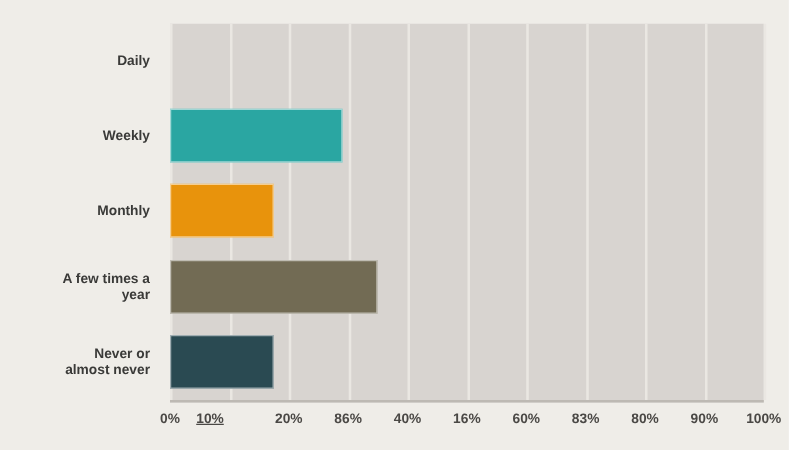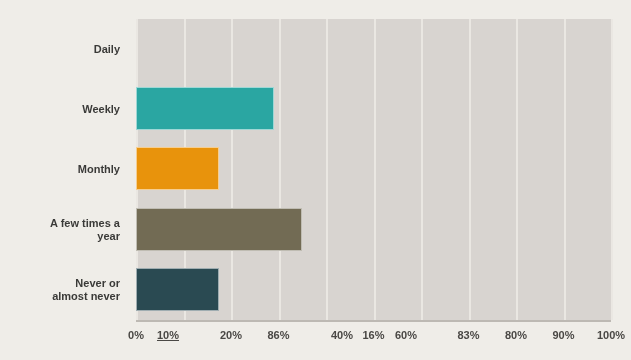--- a/index.html
+++ b/index.html
@@ -154,22 +154,22 @@
 year</div>
       <div class="ylabel" style="color: rgb(58, 58, 56); top: 257.9px;">Never or
 almost never</div>
     </div>
 
   <div id="x-axis-labels">
       <div class="xtick" style="left: 0px; color: rgb(74, 72, 69);">0%</div>
       <div class="xtick" style="left: 32px; color: rgb(74, 72, 69); text-decoration: underline;">10%</div>
       <div class="xtick" style="left: 95px; color: rgb(74, 72, 69);">20%</div>
       <div class="xtick" style="left: 142.5px; color: rgb(74, 72, 69);">86%</div>
-      <div class="xtick" style="left: 206px; color: rgb(74, 72, 69); text-align: right;">40%</div>
+      <div class="xtick" style="left: 190px; color: rgb(74, 72, 69); text-align: right;">40%</div>
       <div class="xtick" style="left: 237.5px; color: rgb(74, 72, 69);">16%</div>
-      <div class="xtick" style="left: 270px; color: rgb(74, 72, 69);">60%</div>
+      <div class="xtick" style="left: 285px; color: rgb(74, 72, 69);">60%</div>
       <div class="xtick" style="left: 332.5px; color: rgb(74, 72, 69);">83%</div>
       <div class="xtick" style="left: 380px; color: rgb(74, 72, 69);">80%</div>
       <div class="xtick" style="left: 427.5px; color: rgb(74, 72, 69);">90%</div>
       <div class="xtick" style="left: 475px; color: rgb(74, 72, 69);">100%</div>
     </div>
 
 </div>
 
 </body></html>

